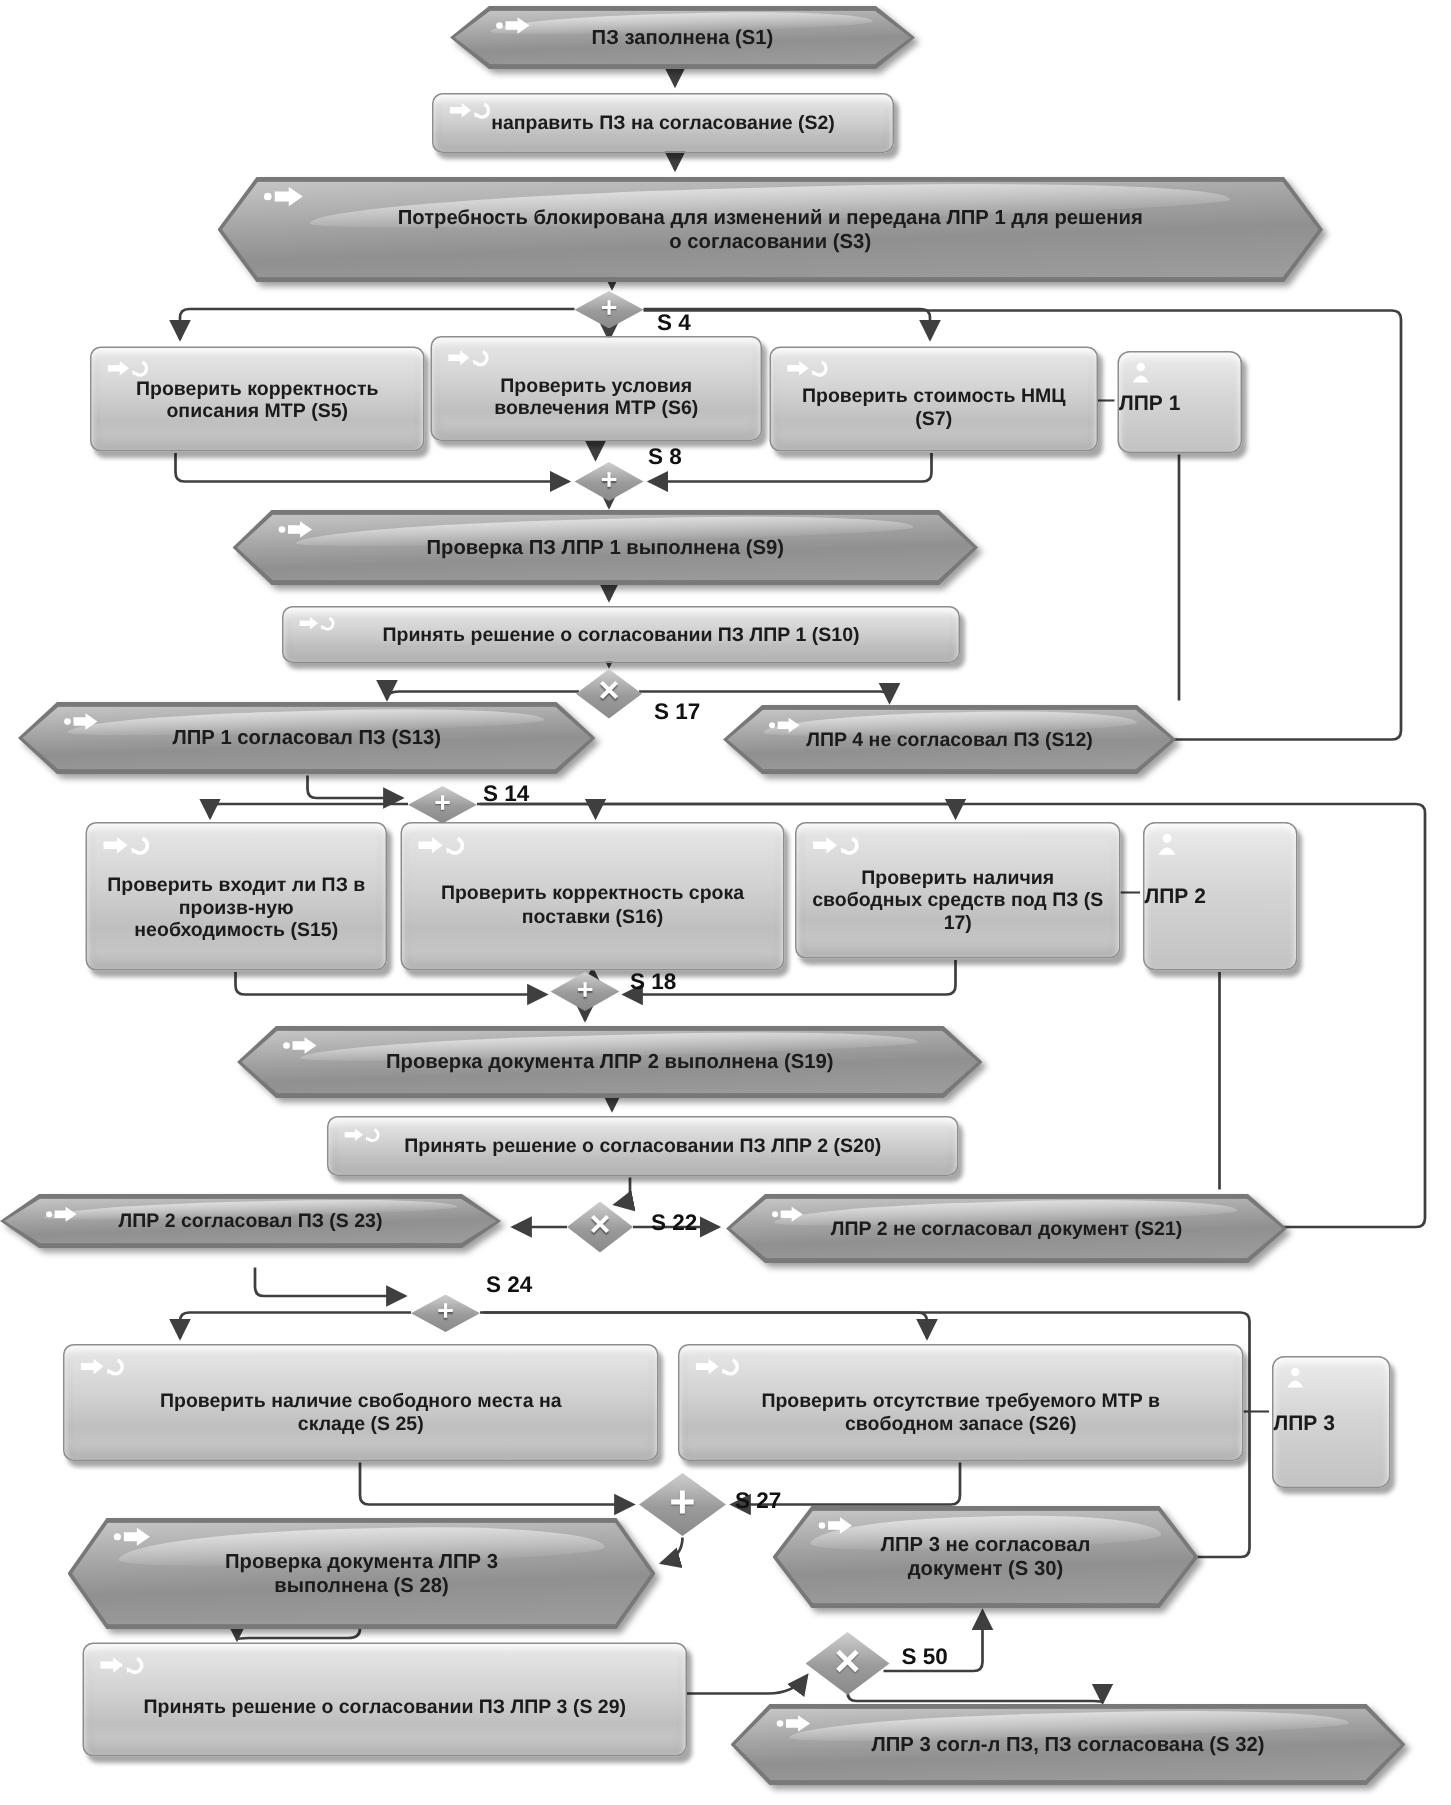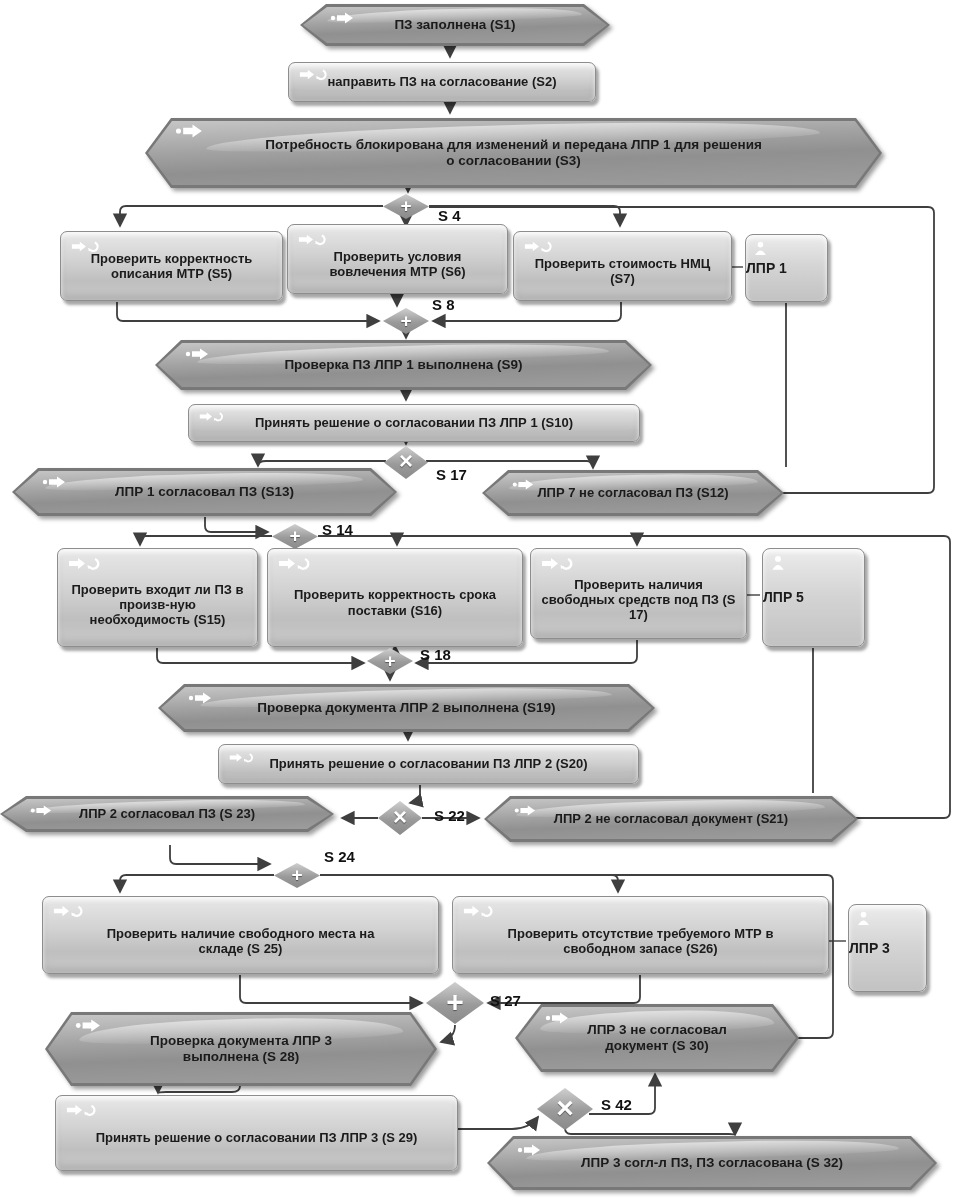--- a/index.html
+++ b/index.html
@@ -178,21 +178,21 @@
 
   <div class="node hex" style="left:482px;top:470px;width:302px;height:46px">
     <div class="shell"></div>
     <div class="face">
         <div class="gloss"></div>
       </div>
     <span class="ic"><svg width="22" height="11" viewBox="0 0 24 12">
           <circle cx="3" cy="6" r="2.2" fill="#fff"></circle>
           <path d="M7,3.2 h8 V0.5 L23,6 15,11.5 V8.8 H7 z" fill="#fff"></path>
         </svg></span>
-    <div class="txt" style="font-size:13px">ЛПР 7 не согласовал ПЗ (S12)</div>
+    <div class="txt" style="font-size:13px">ЛПР 4 не согласовал ПЗ (S12)</div>
   </div>
 
   <div class="node hex" style="left:158px;top:684px;width:497px;height:48px">
     <div class="shell"></div>
     <div class="face">
         <div class="gloss"></div>
       </div>
     <span class="ic"><svg width="24" height="12" viewBox="0 0 24 12">
           <circle cx="3" cy="6" r="2.2" fill="#fff"></circle>
           <path d="M7,3.2 h8 V0.5 L23,6 15,11.5 V8.8 H7 z" fill="#fff"></path>
@@ -374,21 +374,21 @@
           <path d="M1,13 q5,-8.5 10,0 z" fill="#fff"></path>
         </svg></span>
     <div class="txt">ЛПР 1</div>
   </div>
 
   <div class="node appr" style="left:762px;top:548px;width:103px;height:99px">
     <span class="ic"><svg width="14" height="16" viewBox="0 0 12 14">
           <circle cx="6" cy="3.4" r="2.6" fill="#fff"></circle>
           <path d="M1,13 q5,-8.5 10,0 z" fill="#fff"></path>
         </svg></span>
-    <div class="txt">ЛПР 5</div>
+    <div class="txt">ЛПР 2</div>
   </div>
 
   <div class="node appr" style="left:848px;top:904px;width:79px;height:88px">
     <span class="ic"><svg width="13" height="15" viewBox="0 0 12 14">
           <circle cx="6" cy="3.4" r="2.6" fill="#fff"></circle>
           <path d="M1,13 q5,-8.5 10,0 z" fill="#fff"></path>
         </svg></span>
     <div class="txt">ЛПР 3</div>
   </div>
 
@@ -421,15 +421,15 @@
   </div>
 
   <div class="gwlabel" style="left:438px;top:207px">S 4</div>
   <div class="gwlabel" style="left:432px;top:296px">S 8</div>
   <div class="gwlabel" style="left:436px;top:466px">S 17</div>
   <div class="gwlabel" style="left:322px;top:521px">S 14</div>
   <div class="gwlabel" style="left:420px;top:646px">S 18</div>
   <div class="gwlabel" style="left:434px;top:807px">S 22</div>
   <div class="gwlabel" style="left:324px;top:848px">S 24</div>
   <div class="gwlabel" style="left:490px;top:992px">S 27</div>
-  <div class="gwlabel" style="left:601px;top:1096px">S 42</div>
+  <div class="gwlabel" style="left:601px;top:1096px">S 50</div>
 
 </div>
 
 </body></html>

